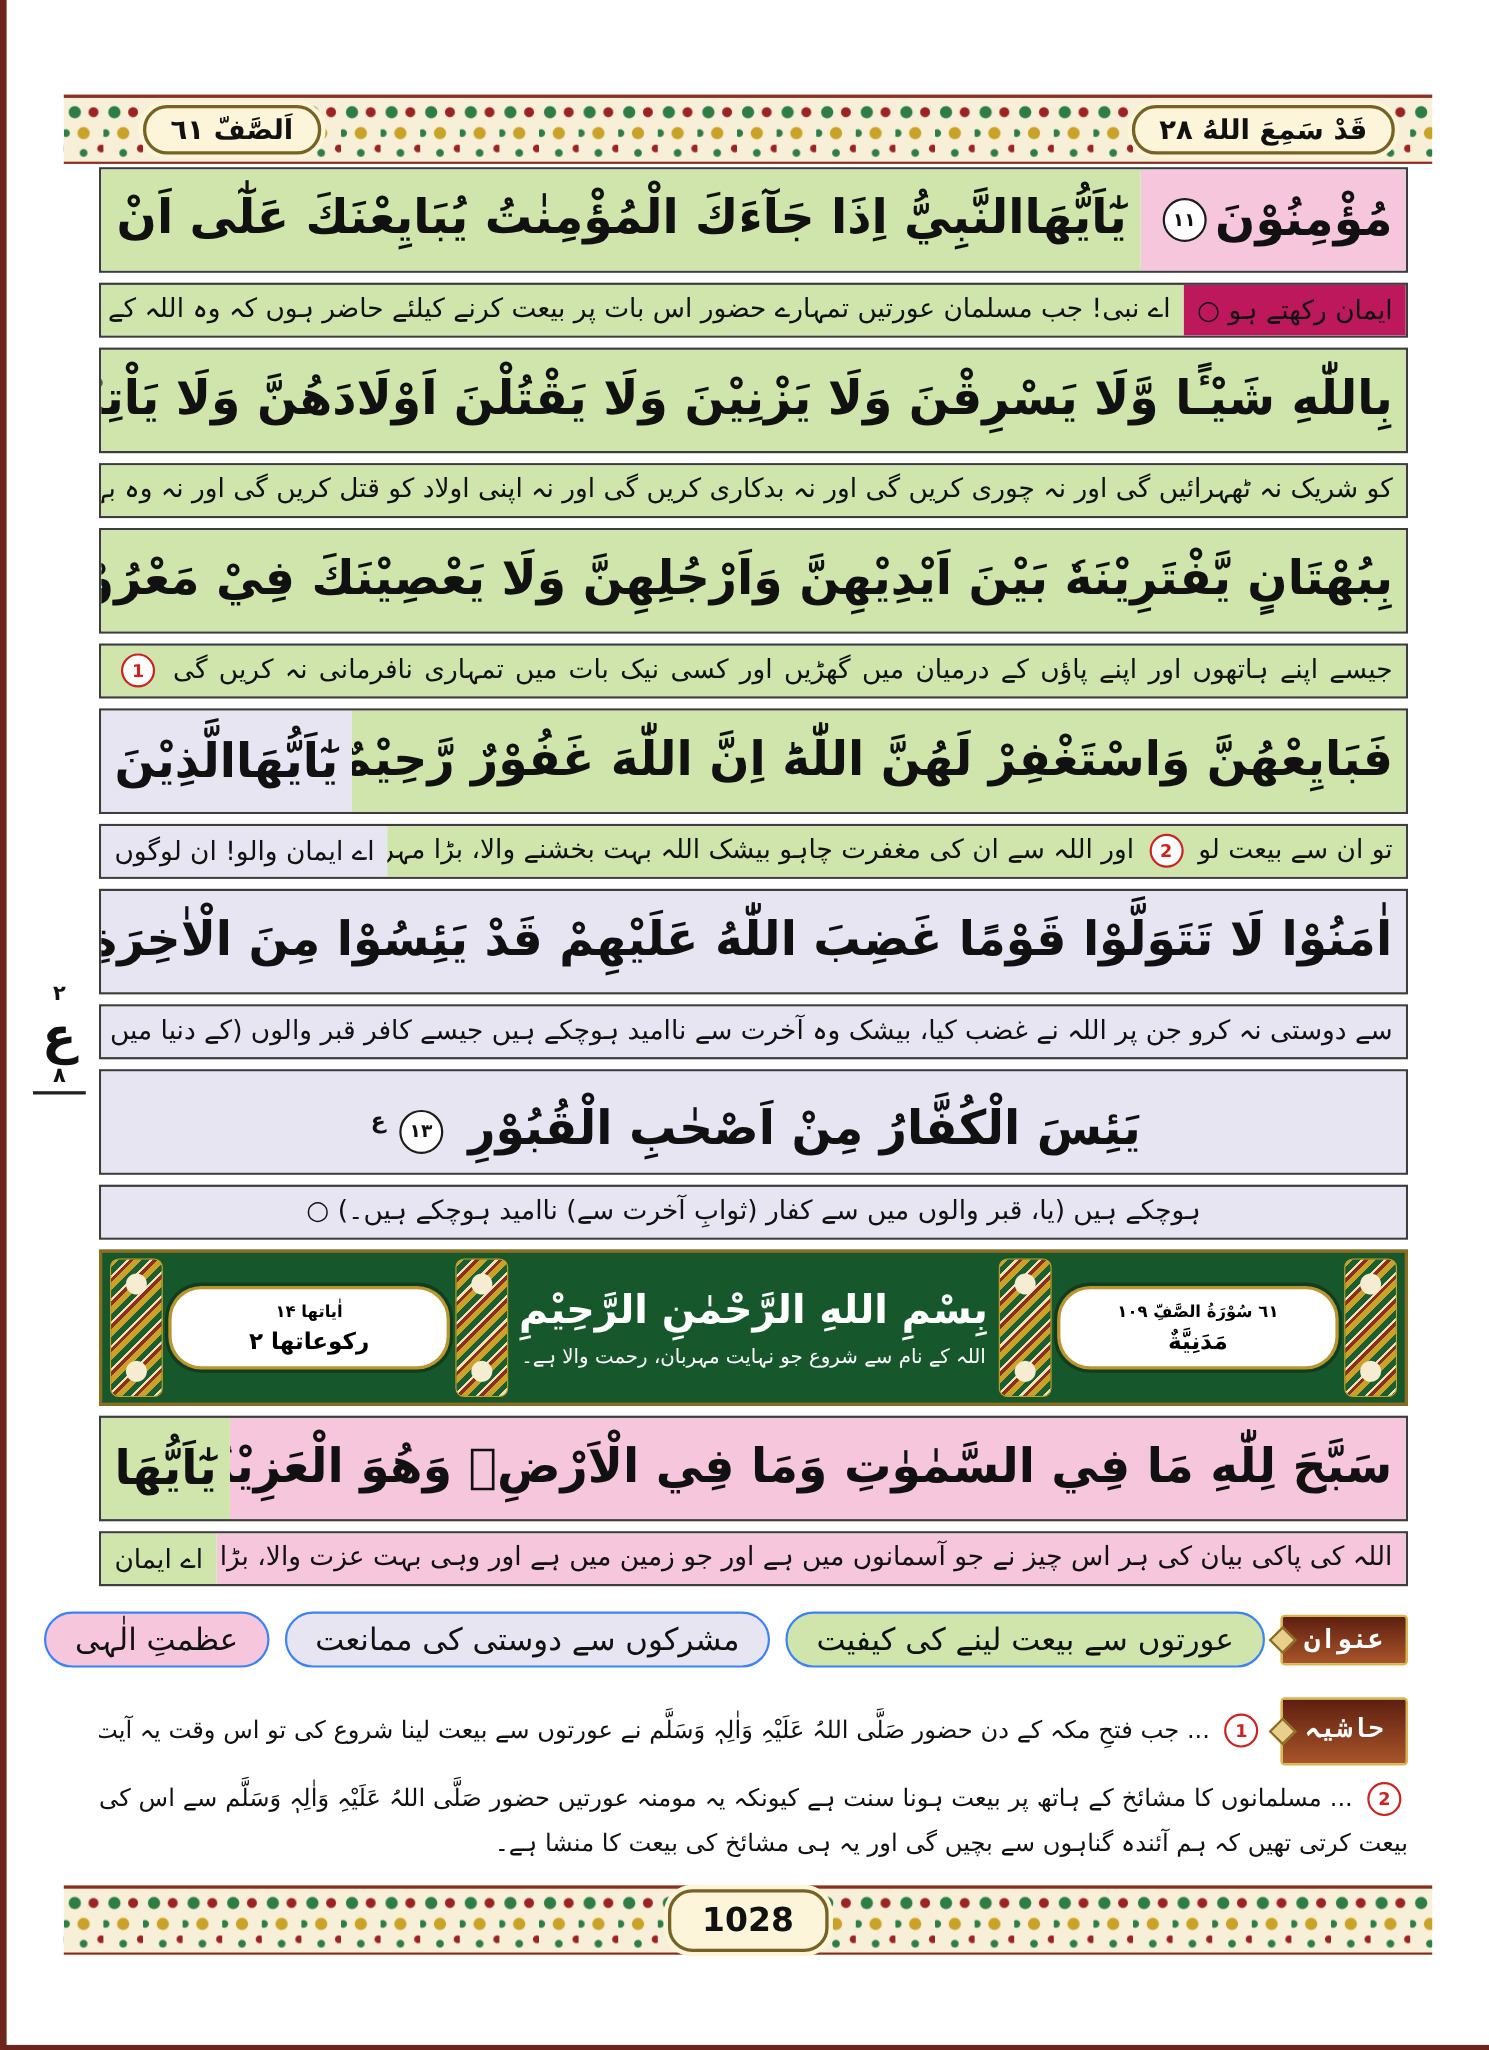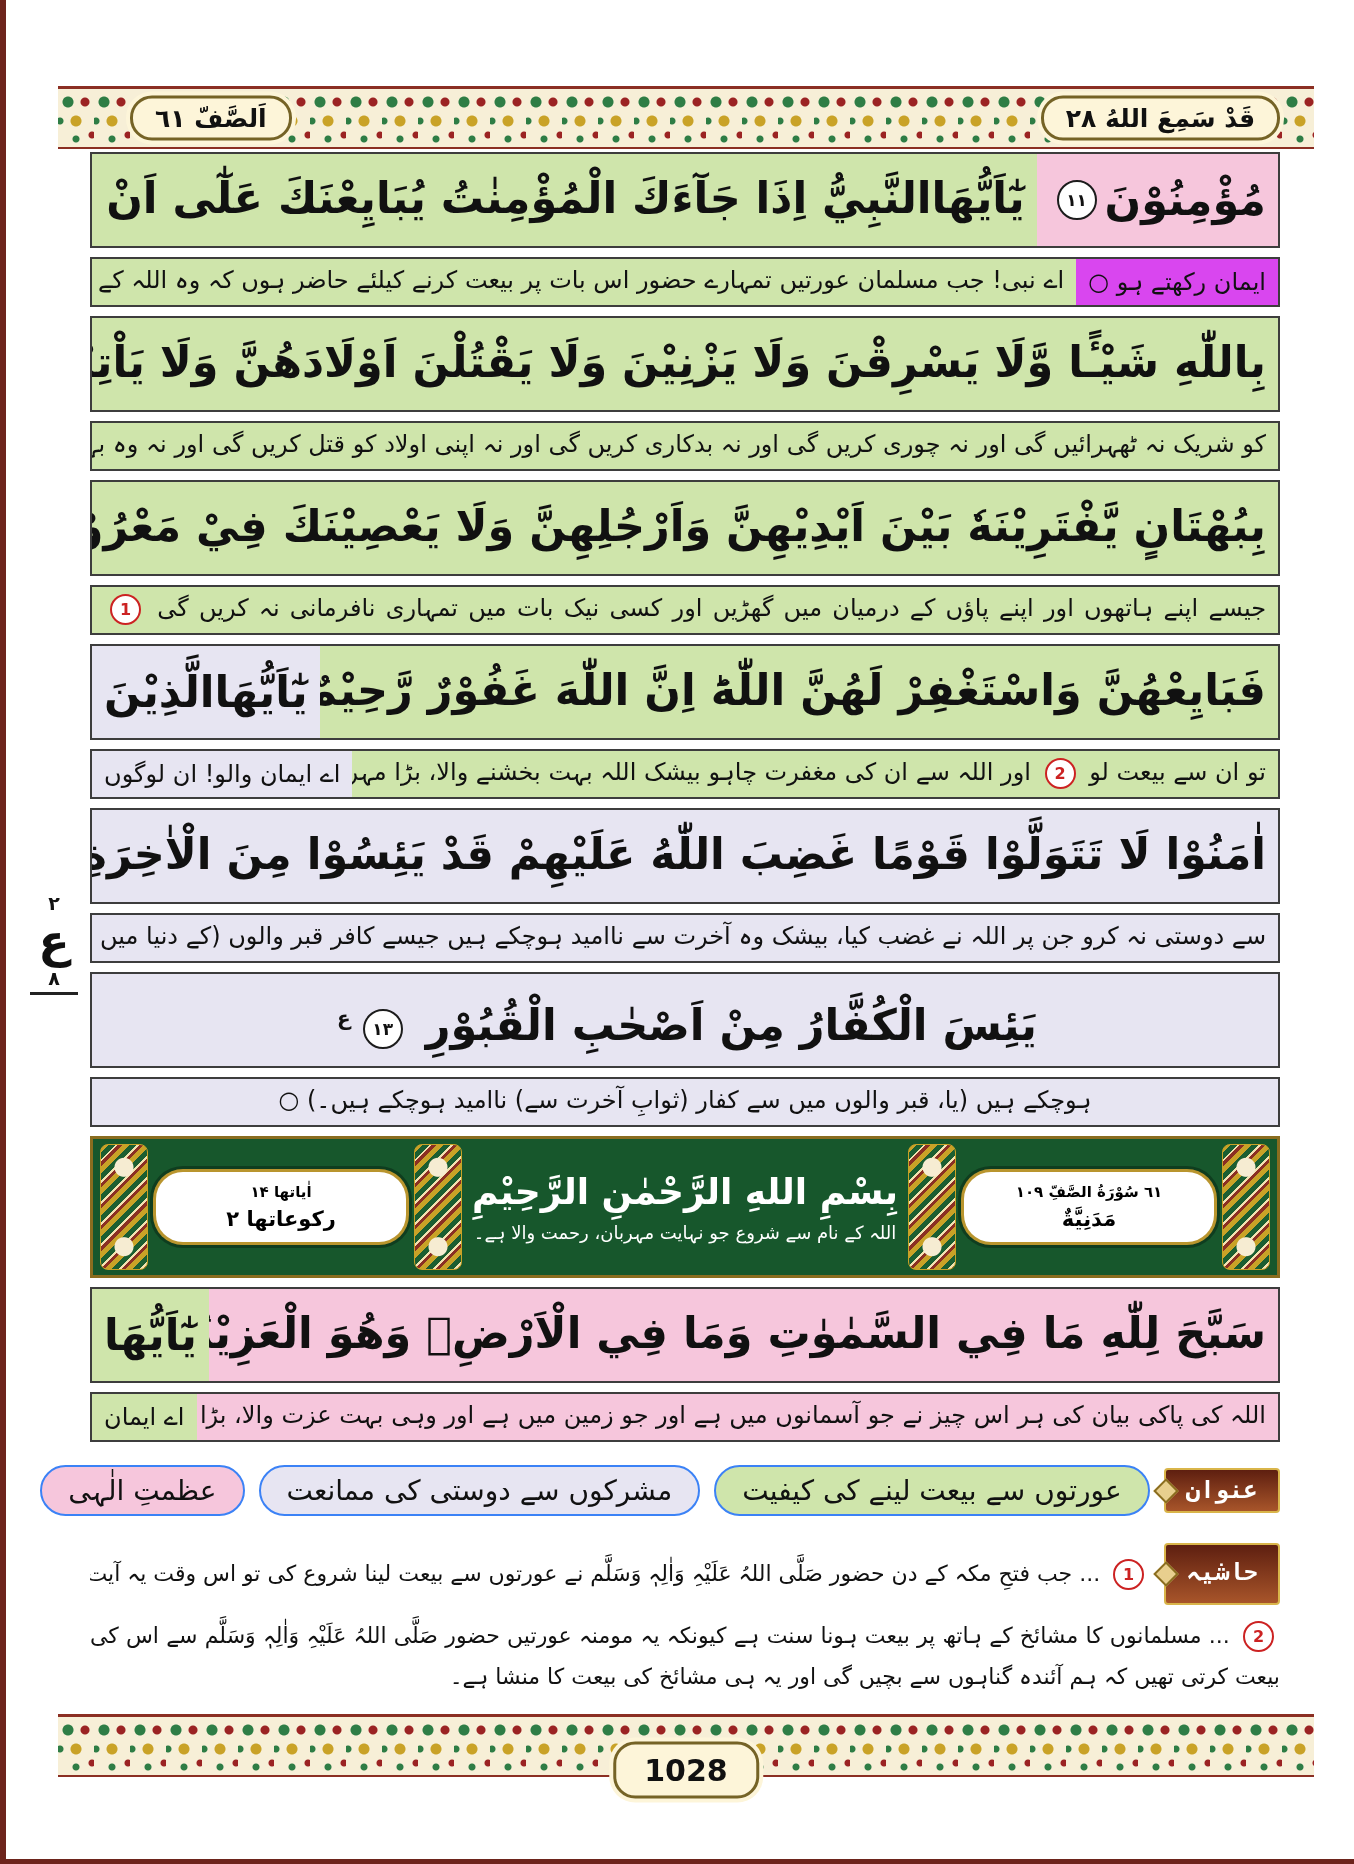--- a/index.html
+++ b/index.html
@@ -5,21 +5,21 @@
   html,body{margin:0;padding:0;background:#e9e9e9;}
   .page{
     position:relative; width:1354px; height:1864px; margin:0 auto;
     background:#ffffff; box-sizing:border-box;
     border-left:6px solid #6d241c; border-bottom:5px solid #6d241c;
     font-family:"DejaVu Sans", sans-serif; color:#111; overflow:hidden;
     direction:rtl;
   }
   
   .band{
-    position:absolute; left:52px; right:40px; height:58px;
+    position:absolute; left:52px; right:52px; height:58px;
     background-color:#f7efd7;
     background-image:
       radial-gradient(circle at 10px 13px, #2e7d45 5px, rgba(0,0,0,0) 6px),
       radial-gradient(circle at 27px 13px, #9b2323 4px, rgba(0,0,0,0) 5px),
       radial-gradient(circle at 18px 32px, #c9a227 5px, rgba(0,0,0,0) 6px),
       radial-gradient(circle at 2px  32px, #2e7d45 3px, rgba(0,0,0,0) 4px),
       radial-gradient(circle at 34px 46px, #9b2323 3px, rgba(0,0,0,0) 4px),
       radial-gradient(circle at 18px 50px, #2e7d45 3px, rgba(0,0,0,0) 4px);
     background-size:36px 58px;
     border-top:3px solid #8b2f23; border-bottom:2px solid #8b2f23;
@@ -27,21 +27,21 @@
   .band.top{top:86px;}
   .band.bottom{top:1714px;}
   .band-cartouche{
     position:absolute; top:50%; transform:translateY(-50%);
     background:#fdf5d9; border:3px solid #756326; border-radius:22px;
     padding:5px 22px; font-weight:bold; font-size:25px; white-space:nowrap;
     box-shadow:0 0 0 4px #fdf5d9;
   }
   .band-cartouche.surah-name{right:auto; left:72px;}
   .band-cartouche.juz-name{right:34px;}
-  .band-cartouche.page-num{left:50%; transform:translate(-50%,-50%); font-size:30px; padding:8px 28px; direction:ltr;margin-top:24px;}
+  .band-cartouche.page-num{left:50%; transform:translate(-50%,-50%); font-size:30px; padding:8px 28px; direction:ltr;}
   
   .content{position:absolute; left:84px; top:152px; width:1190px; display:flex; flex-direction:column; gap:9px;}
   .vrow{border:2.5px solid #3d3d3d; display:flex; overflow:hidden; background:#fff;}
   .vrow.arabic{height:92px; font-weight:bold; font-size:43px;}
   .vrow.urdu{height:46px; font-size:24px;}
   .seg{display:flex; align-items:center; padding:0 12px; white-space:nowrap;}
   .seg.grow{flex:1; display:block; text-align:justify; text-align-last:justify; overflow:hidden;}
   .vrow.arabic .seg.grow{line-height:88px;}
   .vrow.urdu   .seg.grow{line-height:43px;}
   .seg.center{text-align:center; text-align-last:center;}
@@ -135,21 +135,21 @@
   </div>
 
   <div class="content">
 
     <div id="verse-rows" style="display:flex;flex-direction:column;gap:9px;">
         <div class="vrow arabic">
           <div class="seg" style="background: rgb(246, 198, 220);">مُؤْمِنُوْنَ <span class="vmark">۱۱</span></div>
           <div class="seg grow" style="background: rgb(207, 229, 171);">يٰٓاَيُّهَاالنَّبِيُّ اِذَا جَآءَكَ الْمُؤْمِنٰتُ يُبَايِعْنَكَ عَلٰٓى اَنْ لَّا يُشْرِكْنَ</div>
         </div>
         <div class="vrow urdu">
-          <div class="seg" style="background: #d946ef; text-align: center;">ایمان رکھتے ہو ○</div>
+          <div class="seg" style="background: #be185d; text-align: center;">ایمان رکھتے ہو ○</div>
           <div class="seg grow" style="background: rgb(207, 229, 171);">اے نبی! جب مسلمان عورتیں تمہارے حضور اس بات پر بیعت کرنے کیلئے حاضر ہوں کہ وہ اللہ کے ساتھ کسی</div>
         </div>
         <div class="vrow arabic">
           <div class="seg grow" style="background: rgb(207, 229, 171);">بِاللّٰهِ شَيْـًٔا وَّلَا يَسْرِقْنَ وَلَا يَزْنِيْنَ وَلَا يَقْتُلْنَ اَوْلَادَهُنَّ وَلَا يَاْتِيْنَ</div>
         </div>
         <div class="vrow urdu">
           <div class="seg grow" style="background: rgb(207, 229, 171);">کو شریک نہ ٹھہرائیں گی اور نہ چوری کریں گی اور نہ بدکاری کریں گی اور نہ اپنی اولاد کو قتل کریں گی اور نہ وہ بہتان لائیں گی</div>
         </div>
         <div class="vrow arabic">
           <div class="seg grow" style="background: rgb(207, 229, 171);">بِبُهْتَانٍ يَّفْتَرِيْنَهٗ بَيْنَ اَيْدِيْهِنَّ وَاَرْجُلِهِنَّ وَلَا يَعْصِيْنَكَ فِيْ مَعْرُوْفٍ</div>

